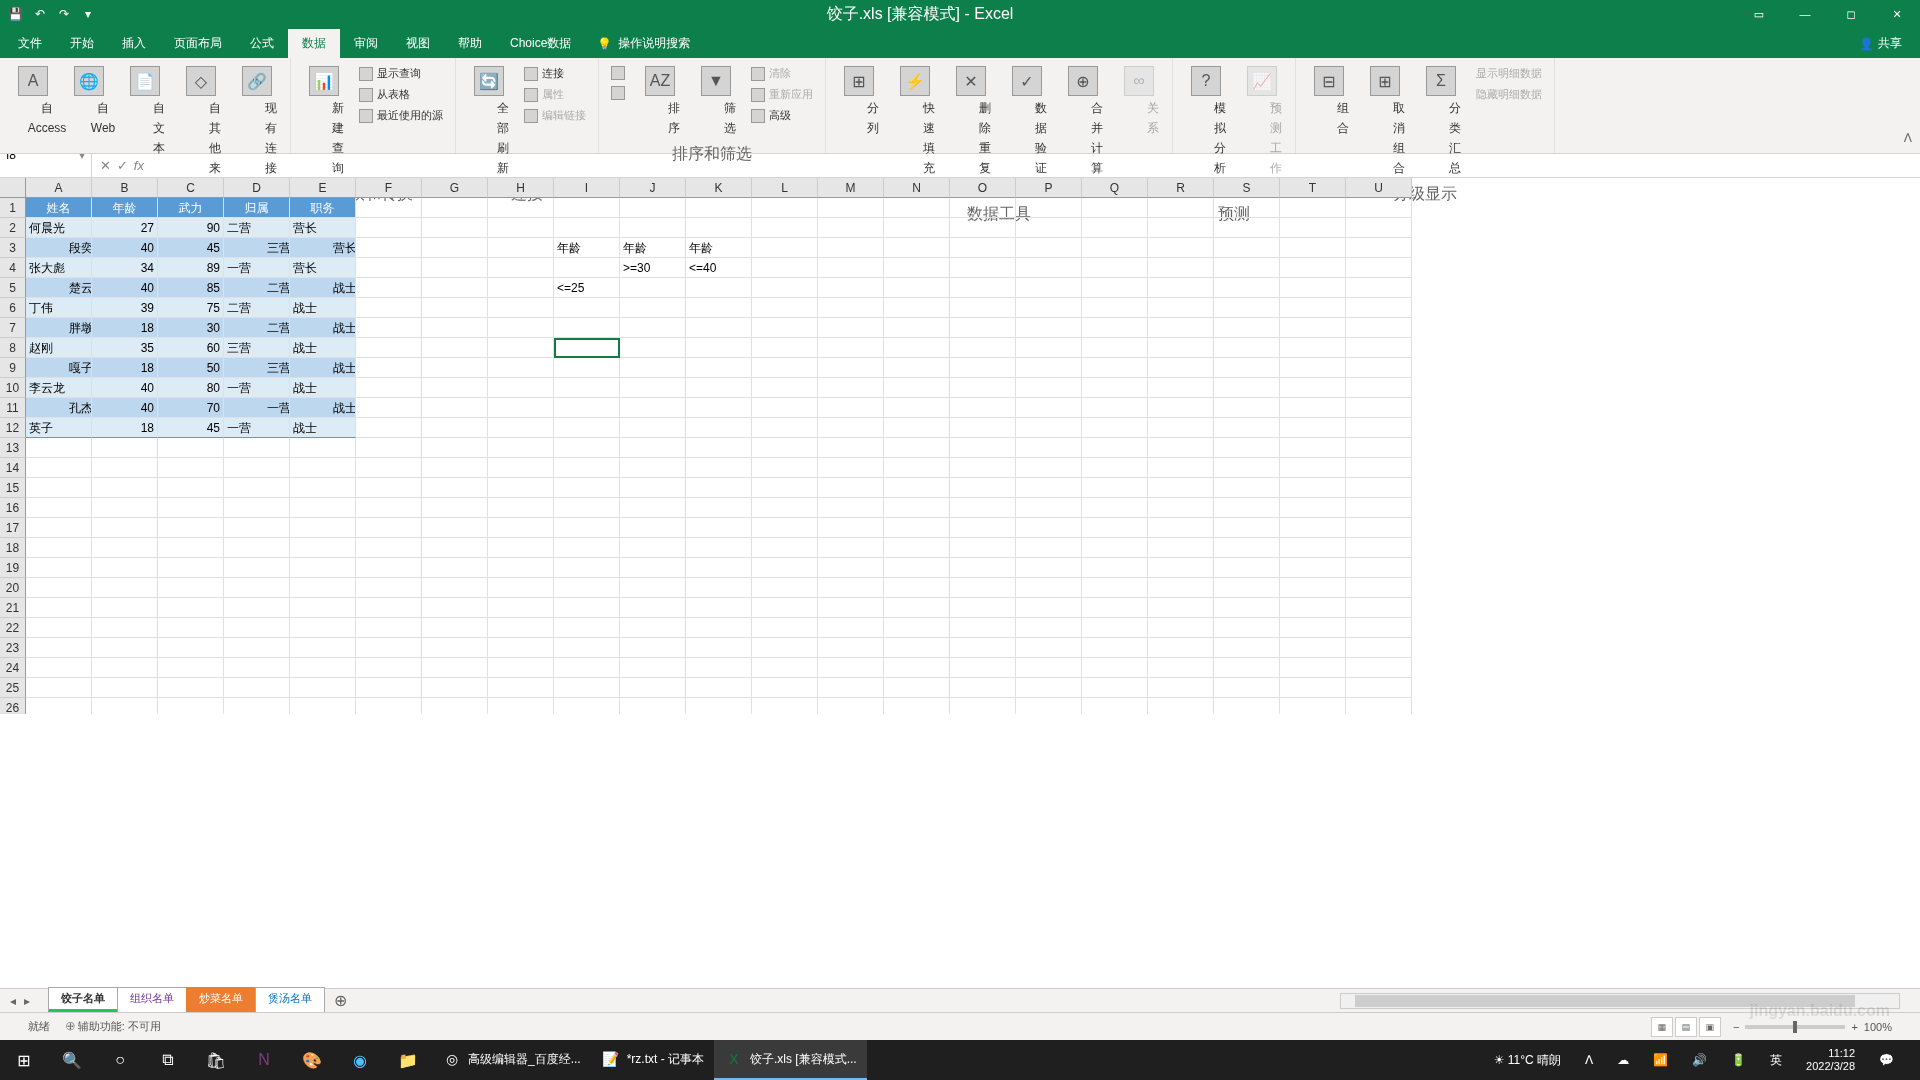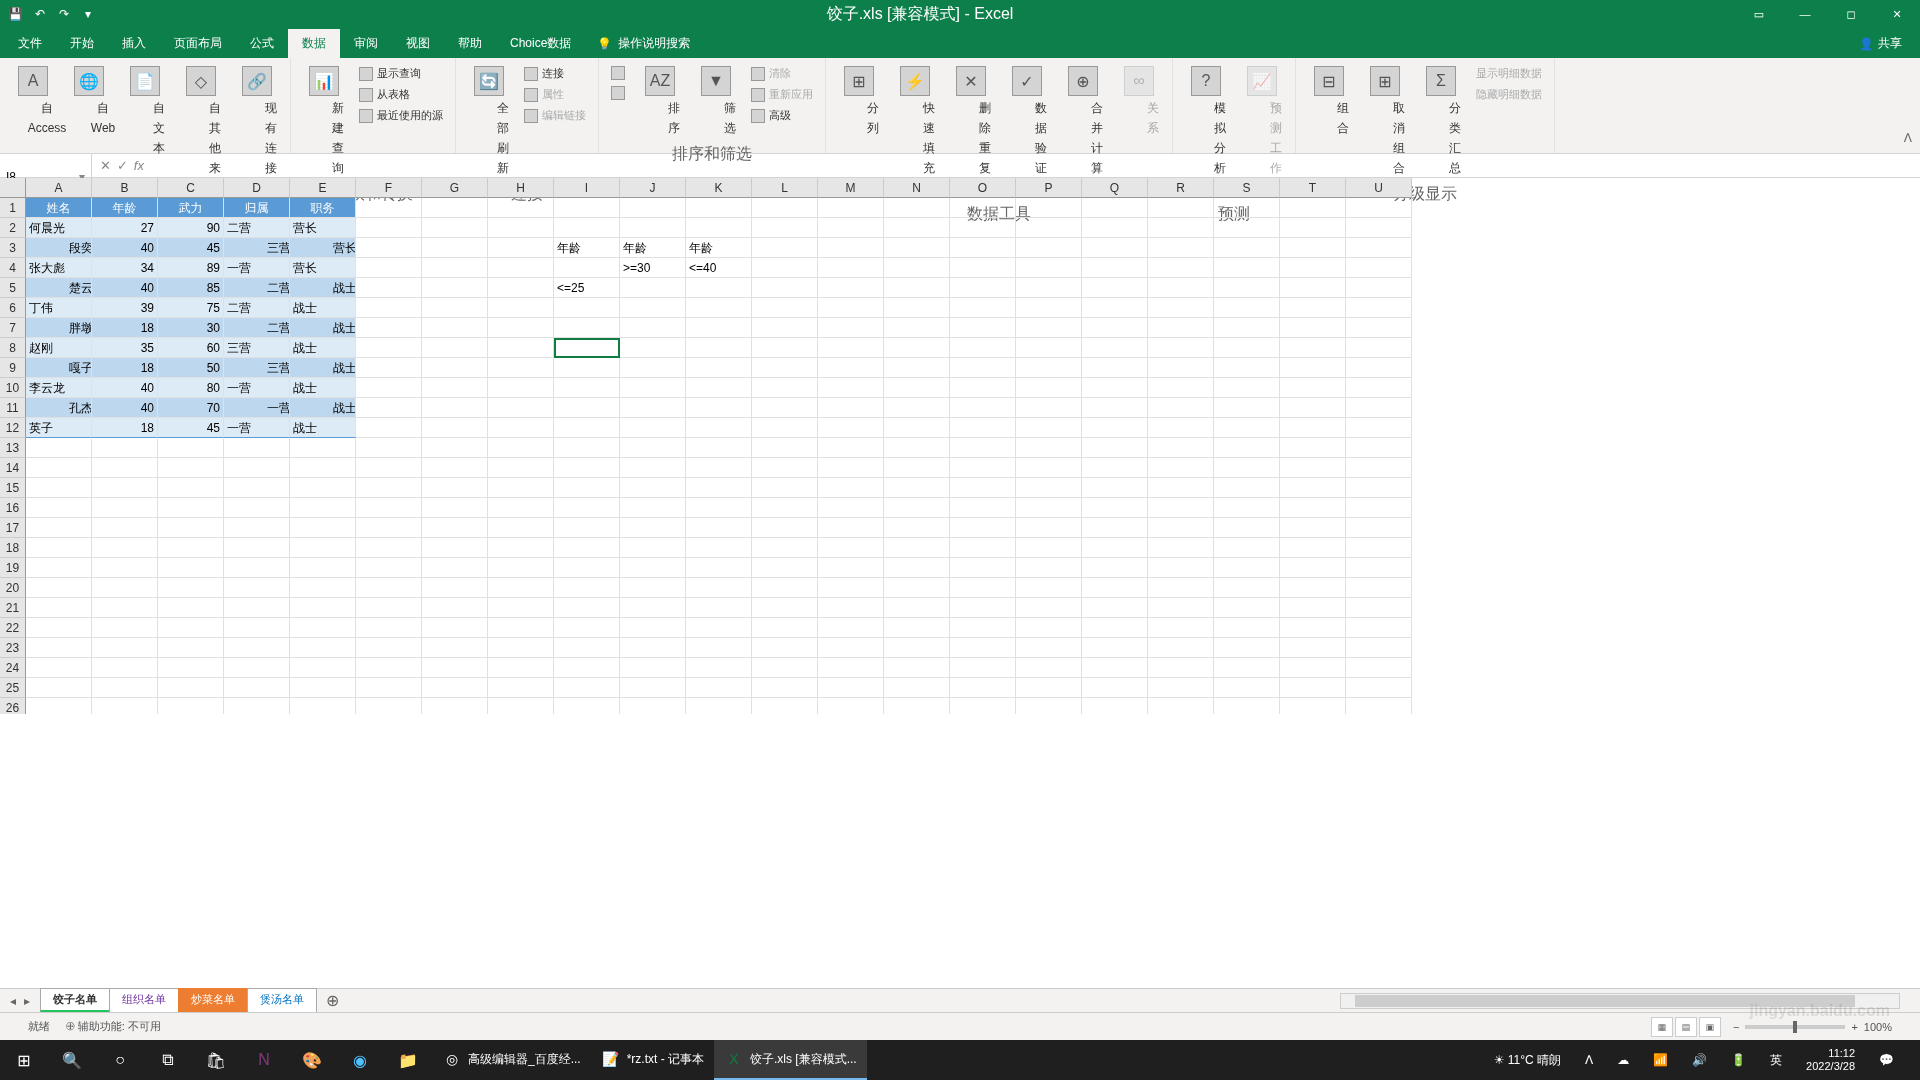--- a/index.html
+++ b/index.html
@@ -21,40 +21,40 @@
 .group .label { text-align:center; font-size:16px; color:#666; padding-top:2px; white-space:nowrap;}
 .bigbtn { display:flex; flex-direction:column; align-items:center; justify-content:flex-start; width:50px; padding:4px 2px; cursor:pointer; text-align:center; gap:2px;}
 .bigbtn .ico { width:30px; height:30px; background:#d4d4d4; border:1px solid #999; display:flex; align-items:center; justify-content:center; font-size:16px; color:#555;}
 .bigbtn span { line-height:20px; font-size:12px;margin-left:28px;}
 .smallbtns { display:flex; flex-direction:column; gap:2px; padding-top:2px;}
 .smallbtn { display:flex; align-items:center; gap:4px; padding:2px 4px; cursor:pointer; font-size:11px; white-space:nowrap;}
 .smallbtn .sic { width:14px; height:14px; background:#d4d4d4; border:1px solid #999; flex-shrink:0;}
 .smallbtn.disabled { color:#aaa; }
 .ribbon-collapse { position:absolute; right:8px; bottom:8px; font-size:12px; color:#666; cursor:pointer;}
 .namebox-row { height:24px; border-bottom:1px solid #d4d4d4; display:flex; align-items:center; background:#fff; font-size:12px;}
-.namebox { width:92px; height:36px; border-right:1px solid #d4d4d4; padding:0 6px; display:flex; align-items:flex-end; justify-content:space-between;}
+.namebox { width:92px; height:36px; border-right:1px solid #d4d4d4; padding:0 6px; display:flex; align-items:flex-start; justify-content:space-between;}
 .fx-btns { display:flex; align-items:center; gap:6px; padding:0 8px; color:#888;}
 .fx-btns span{font-size:13px;}
 .formula-bar { flex:1; padding:0 6px; color:#333;}
 .grid { display:grid; grid-template-columns:26px repeat(21,66px); grid-auto-rows:20px; font-size:12px; }
 .ch { background:#e6e6e6; border-right:1px solid #ccc; border-bottom:1px solid #999; text-align:center; line-height:20px; color:#333; position:sticky;}
 .rh { background:#e6e6e6; border-right:1px solid #999; border-bottom:1px solid #ccc; text-align:center; line-height:20px; color:#333;}
 .corner { background:#e6e6e6; border-right:1px solid #999; border-bottom:1px solid #999;}
 .cell { border-right:1px solid #e0e0e0; border-bottom:1px solid #e0e0e0; padding:0 3px; line-height:20px; overflow:hidden; white-space:nowrap; color:#000;}
 .cell.num { text-align:right; }
 .hdr { background:#5b9bd5; color:#fff; text-align:center; font-weight:400;}
 .band0 { background:#ddebf7; }
 .band1 { background:#bdd7ee;padding-left:43px; }
 .tbllast{ border-bottom:1px solid #5b9bd5;}
 .selcell { border:2px solid #107c41 !important; position:relative; z-index:2; background:#fff;}
 .tabs-area { position:absolute; left:0; right:0; bottom:28px; height:24px; background:#f3f2f1; border-top:1px solid #ccc; display:flex; align-items:center; font-size:12px;}
 .nav-arrows { display:flex; padding:0 10px; gap:8px; color:#666;}
 .sheet-tabs { display:flex; }
 .stab { padding:3px 12px; border:1px solid #aaa; border-bottom:none; background:#fff; margin-right:-1px; cursor:pointer; font-size:11px; color:#0d7f4a;}
-.stab.active { background:#fff; border-bottom:3px solid #22c55e; font-weight:bold; color:#333;}
+.stab.active { background:#fff; border-bottom:6px solid #22c55e; font-weight:bold; color:#333;margin-left:8px;}
 .stab.s2 { color:#7030a0;}
 .stab.s3 { background:#ed7d31; color:#fff; border-color:#ed7d31;}
 .stab.s4 { color:#0070c0;}
 .addtab { padding:0 10px; color:#666; font-size:16px; cursor:pointer;}
 .hscroll-track { margin-left:auto; width:560px; height:16px; background:#f0f0f0; border:1px solid #ccc; margin-right:20px; position:relative;}
 .hscroll-thumb{ position:absolute; left:14px; top:1px; bottom:1px; width:500px; background:#cdcdcd;}
 .statusbar { position:absolute; left:0; right:0; bottom:0; height:28px; background:#f3f2f1; border-top:1px solid #ccc; display:flex; align-items:center; font-size:11px; color:#555; padding:0 28px; gap:16px;}
 .statusbar .right { margin-left:auto; display:flex; align-items:center; gap:12px;}
 .viewbtns { display:flex; gap:2px;}
 .viewbtns div{ width:22px; height:20px; border:1px solid #ccc; background:#fff; display:flex; align-items:center; justify-content:center; font-size:9px; color:#666;}

